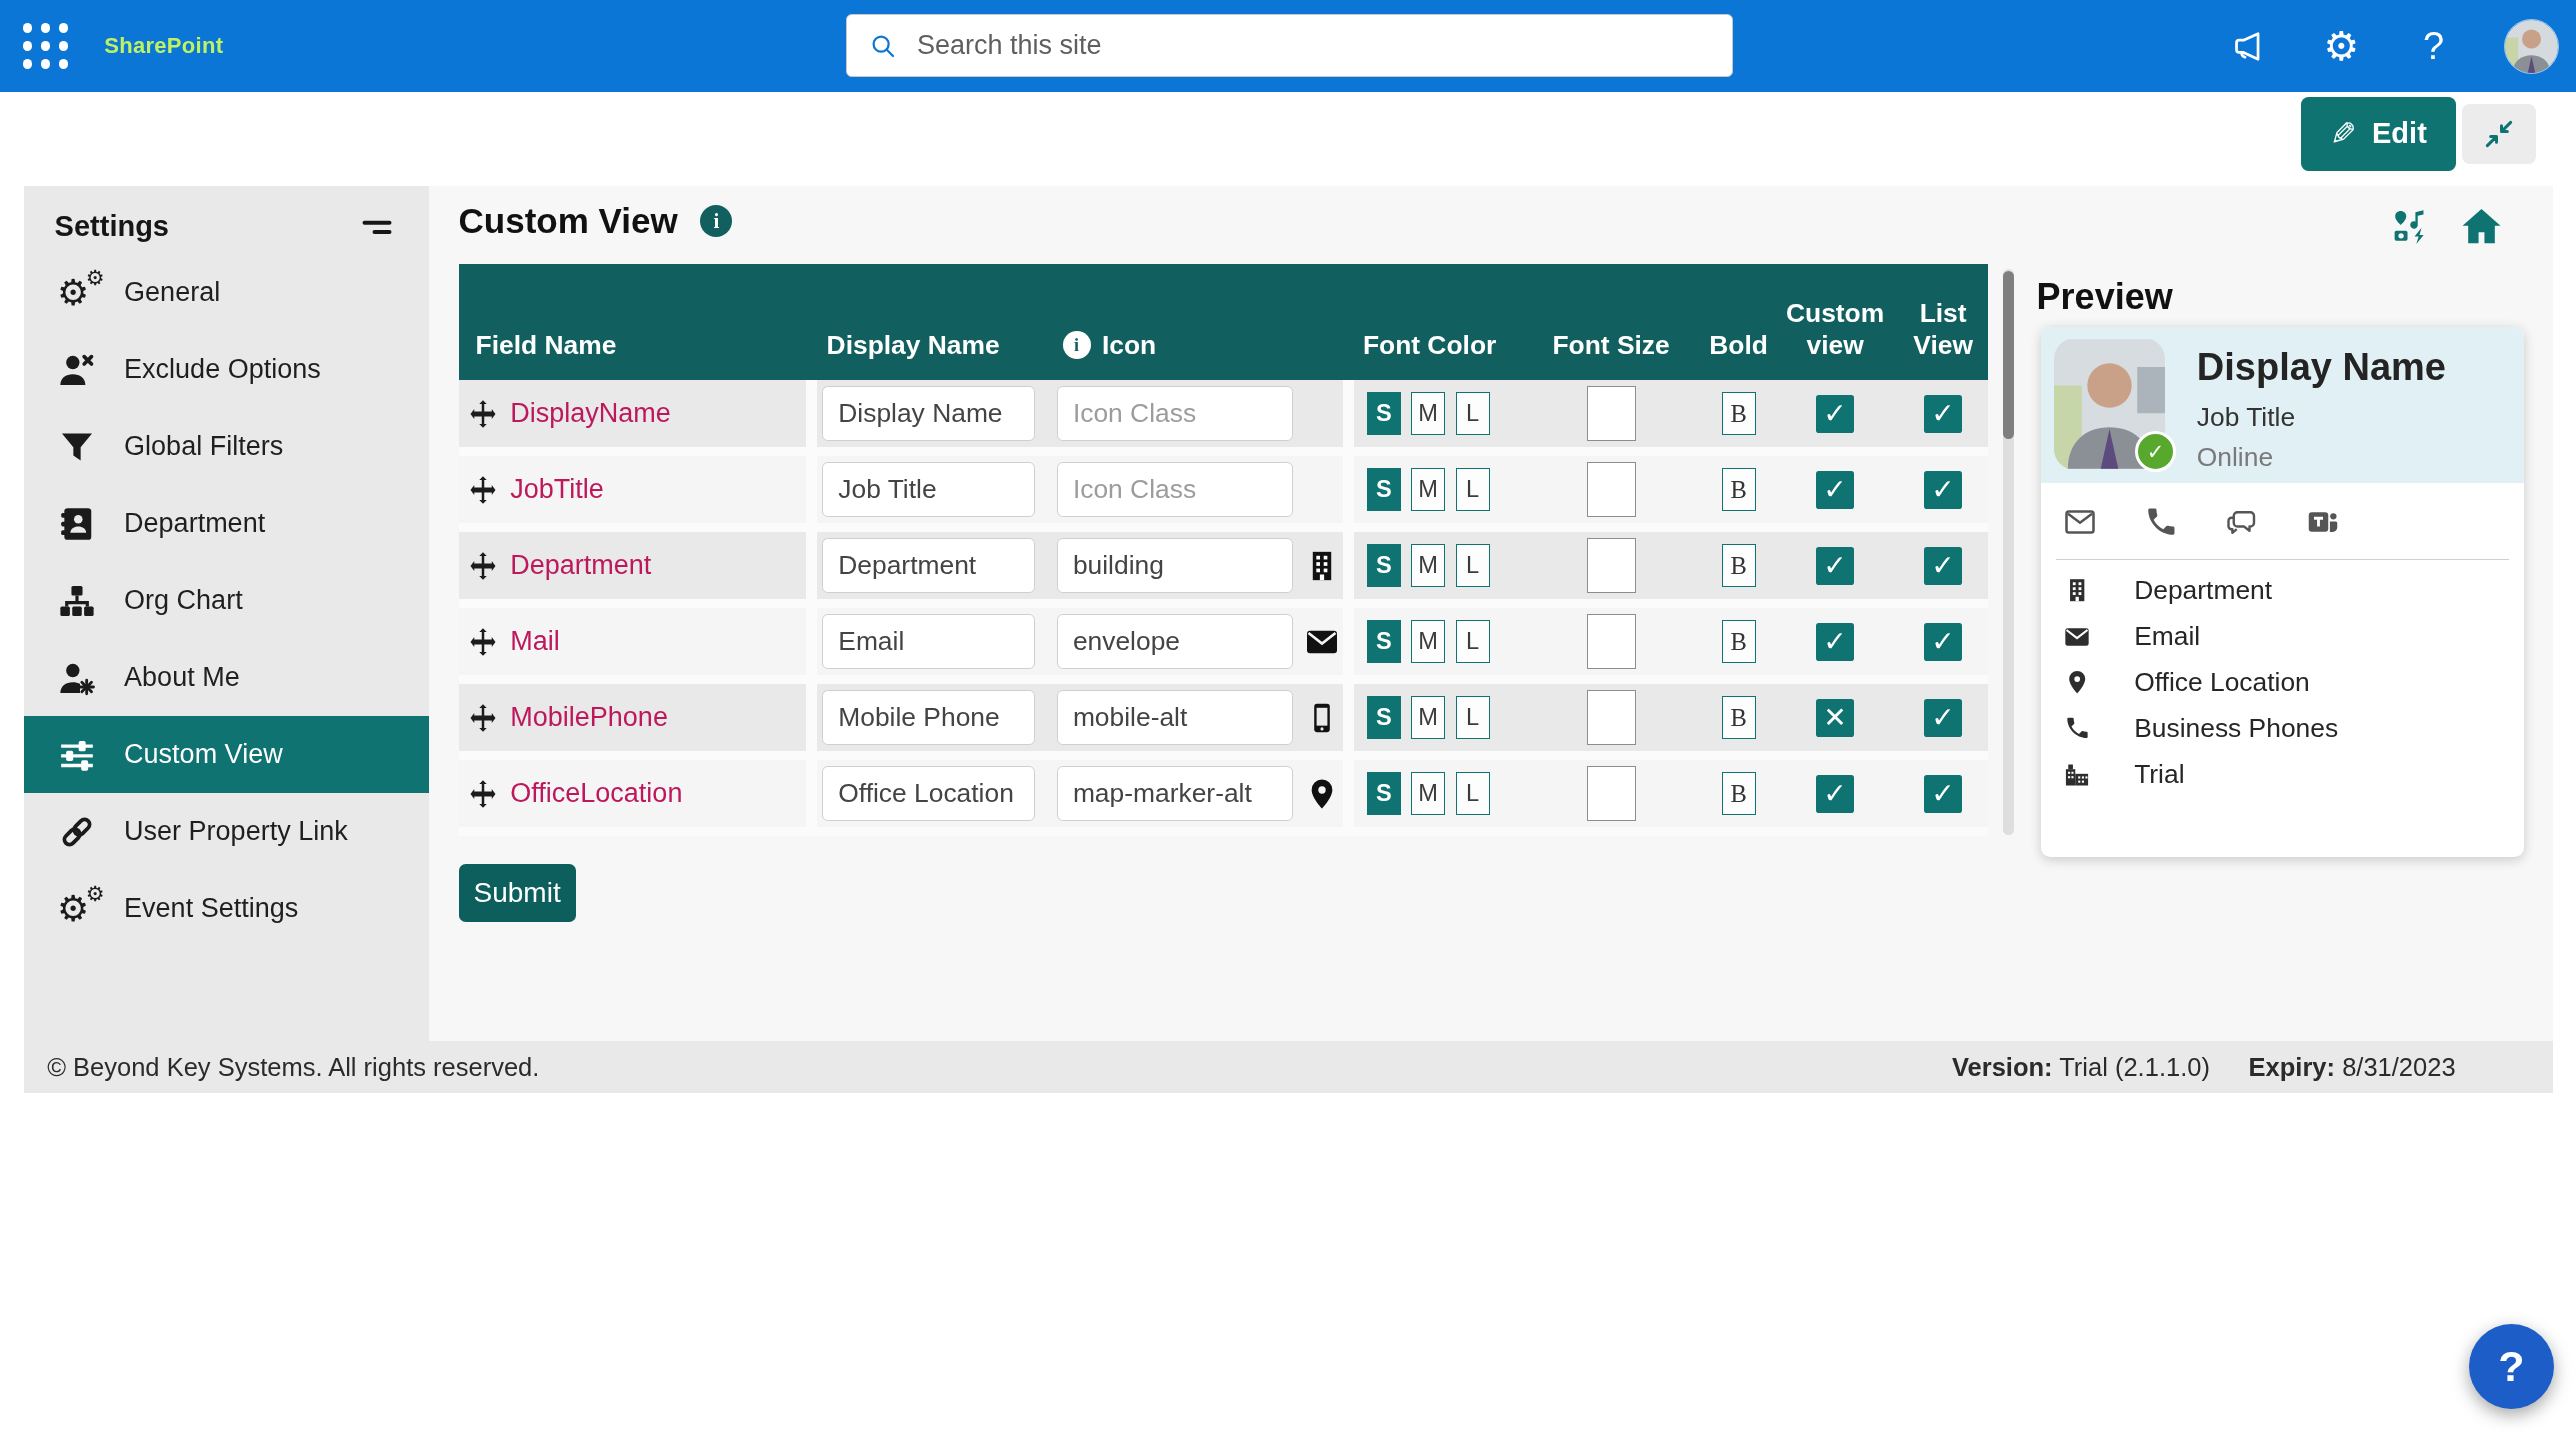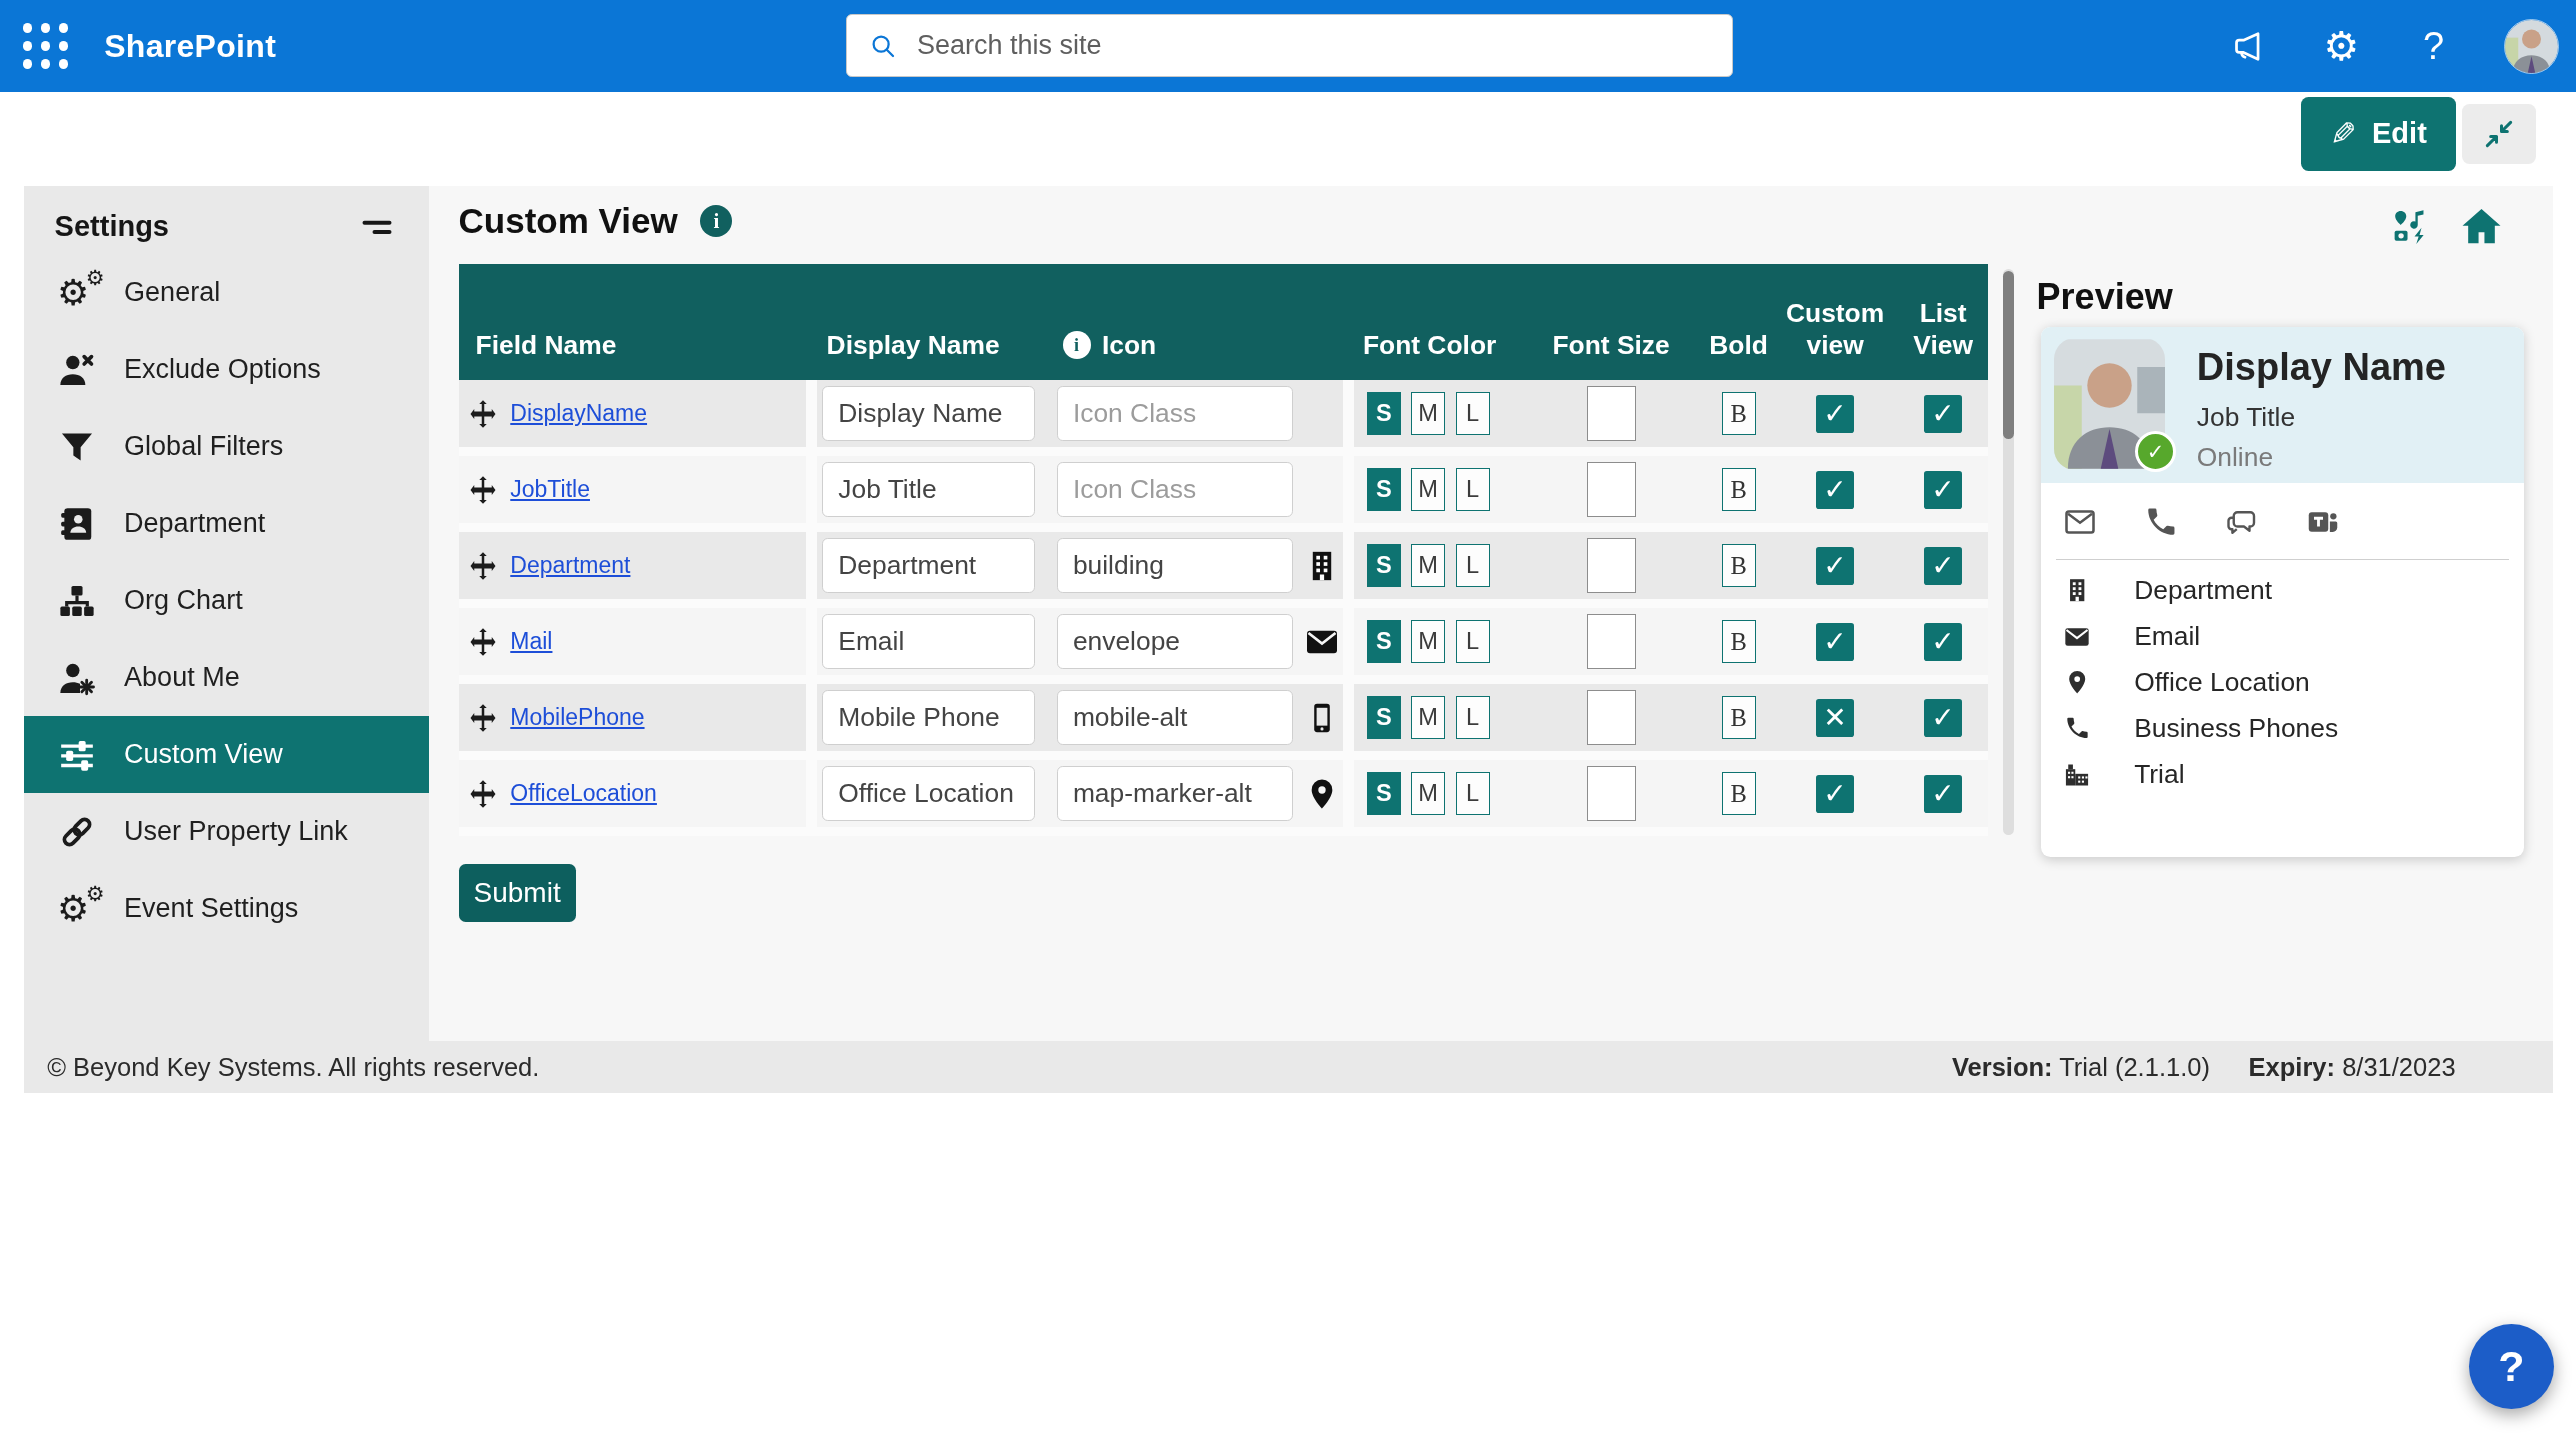--- a/index.html
+++ b/index.html
@@ -4,21 +4,21 @@
 <style>
   * { margin:0; padding:0; box-sizing:border-box; }
   html,body { width:2576px; height:1448px; background:#ffffff; font-family:"Liberation Sans","DejaVu Sans",sans-serif; overflow:hidden; position:relative; }
   svg { display:block; }
 
   
   .topbar { position:absolute; top:0; left:0; width:2576px; height:92px; background:#0b76d6; display:flex; align-items:center; }
   .waffle { width:91px; height:92px; display:flex; align-items:center; justify-content:center; cursor:pointer; }
   .waffle-grid { display:grid; grid-template-columns:repeat(3,9.4px); grid-template-rows:repeat(3,9.4px); gap:8.5px; }
   .waffle-grid i { width:9.4px; height:9.4px; border-radius:50%; background:#fff; }
-  .brand { color:#ffffff; font-size:32px; font-weight:700; letter-spacing:0.3px; margin-left:13.2px; }
+  .brand { color:#bef264; font-size:22px; font-weight:700; letter-spacing:0.3px; margin-left:13.2px; }
   .searchbox { position:absolute; left:846px; top:14px; width:887px; height:63px; background:#fff; border:0.9px solid #c8c8c8; border-radius:5.7px; display:flex; align-items:center; padding:0 21px; gap:19px; }
   .searchbox input { border:none; outline:none; font-size:27px; color:#444; width:100%; background:transparent; font-family:inherit; }
   .searchbox input::placeholder { color:#5f5f5f; }
   .top-actions { position:absolute; right:17px; top:0; height:92px; display:flex; align-items:center; gap:49px; color:#fff; }
   .top-ic { width:43px; height:43px; display:flex; align-items:center; justify-content:center; color:#fff; cursor:pointer; }
   .glyph-gear { font-size:40px; line-height:1; }
   .glyph-q { font-size:38px; font-weight:400; }
   .avatar-ring { width:55px; height:55px; border-radius:50%; overflow:hidden; border:1.9px solid rgba(255,255,255,.6); cursor:pointer; }
 
   
@@ -66,21 +66,21 @@
   .hc.left3 { padding-left:17px; gap:11.3px; }
   .hc.cen { justify-content:center; text-align:center; }
   .hinfo { width:28px; height:28px; border-radius:50%; background:#fff; color:#11605f; font-size:18px; font-weight:700; display:flex; align-items:center; justify-content:center; font-family:"Liberation Serif","DejaVu Serif",serif; margin-bottom:1.9px; cursor:pointer; }
   .trow { height:76px; }
   .trow:not(:last-child) { border-bottom:9.4px solid #fbfbfb; }
   .trow.odd  .cell { background:#e9e9e9; }
   .trow.even .cell { background:#f5f5f5; }
   .cell { display:flex; align-items:center; }
   .c-field { padding-left:9.4px; gap:12.3px; }
   .micon { width:30px; height:30px; color:#1c1c1c; cursor:grab; }
-  .fname { font-size:23px; color:#1d4ed8;text-decoration:underline; }
+  .fname { font-size:27px; color:#be185d; }
   .c-display { border-left:11.3px solid #fbfbfb; }
   .tinput { height:55px; background:#fff; border:0.9px solid #cfcfcf; border-radius:5.7px; font-size:26.4px; color:#444; padding:0 15px; font-family:inherit; outline:none; }
   .tinput::placeholder { color:#9c9c9c; }
   .in-display { width:213px; margin-left:5.7px; }
   .in-icon { width:236px; margin-left:11.3px; }
   .rowglyph { width:41px; height:41px; margin-left:9.4px; color:#111; display:flex; align-items:center; justify-content:center; }
   .c-size { border-left:11.3px solid #fbfbfb; padding-left:13.2px; gap:10.4px; }
   .szbtn { width:34px; height:43px; background:#fdfdfd; border:1.9px solid #0e7371; color:#3c3c3c; font-size:23.6px; font-family:inherit; cursor:pointer; display:flex; align-items:center; justify-content:center; }
   .szbtn.selected { background:#0e7371; color:#fff; font-weight:700; }
   .c-color { justify-content:center; }

